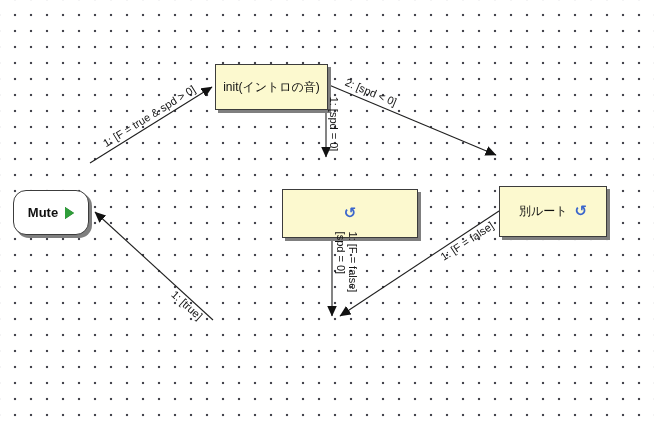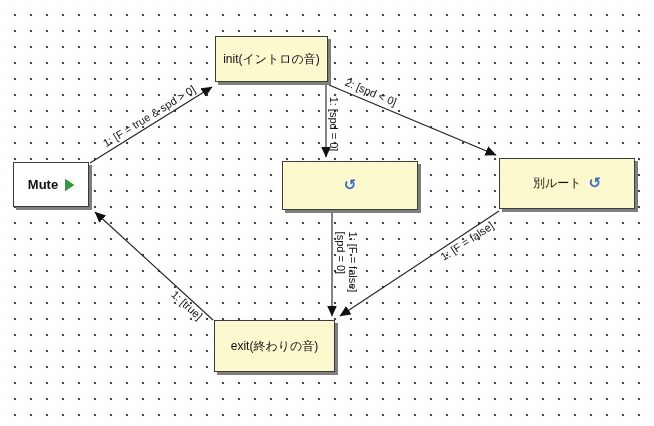--- a/index.html
+++ b/index.html
@@ -27,26 +27,27 @@
   svg.edges line{stroke:var(--edge);stroke-width:1.1;}
   .node{
     position:absolute;
     box-sizing:border-box;
     border:1px solid var(--node-border);
     background:var(--node-fill);
     box-shadow:3px 3px 0 var(--shadow);
     display:flex;align-items:center;justify-content:center;gap:7px;
     font-size:12px;color:#101010;
     z-index:2;
+    margin-top:28px;
   }
   .node.start{background:#ffffff;font-weight:bold;font-size:13px;}
-  .node-mute{left:13px;top:162px;width:76px;height:45px;}
+  .node-mute{left:13px;top:162px;width:76px;height:45px;border-radius:13px;}
   .node-init{left:215px;top:36px;width:113px;height:46px;}
   .node-loop{left:282px;top:161px;width:136px;height:49px;}
-  .node-alt{left:499px;top:158px;width:136px;height:51px;}
+  .node-alt{left:499px;top:158px;width:108px;height:51px;}
   .node-exit{left:214px;top:320px;width:121px;height:52px;}
   .play-icon{
     width:0;height:0;display:inline-block;
     border-left:9px solid var(--play-green);
     border-top:6px solid transparent;
     border-bottom:6px solid transparent;
     filter:drop-shadow(0 0 0.5px #1c5a22);
   }
   .loop-icon{
     color:var(--icon-blue);
@@ -101,23 +102,20 @@
 
   <div class="node node-loop">
     <span class="loop-icon">↺</span>
   </div>
 
   <div class="node node-alt">
     <span>別ルート</span>
     <span class="loop-icon">↺</span>
   </div>
 
-  <div class="node node-exit">
-    <span>exit(終わりの音)</span>
-  </div>
 
   <div class="edge-label lbl-mute-init">1: [F = true &amp; spd &gt; 0]</div>
 
   <div class="edge-label lbl-init-loop">1: [spd = 0]</div>
 
   <div class="edge-label lbl-init-alt">2: [spd &lt; 0]</div>
 
   <div class="edge-label lbl-loop-exit">
     <div>1: [F = false]</div>
     <div>[spd = 0]</div>

